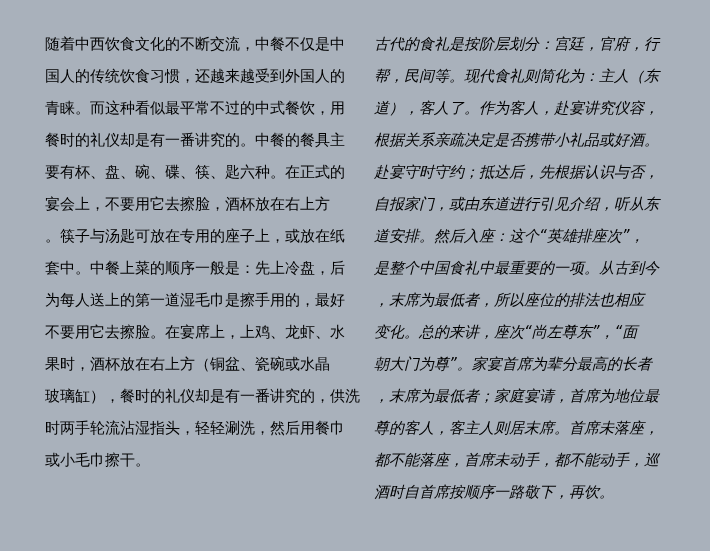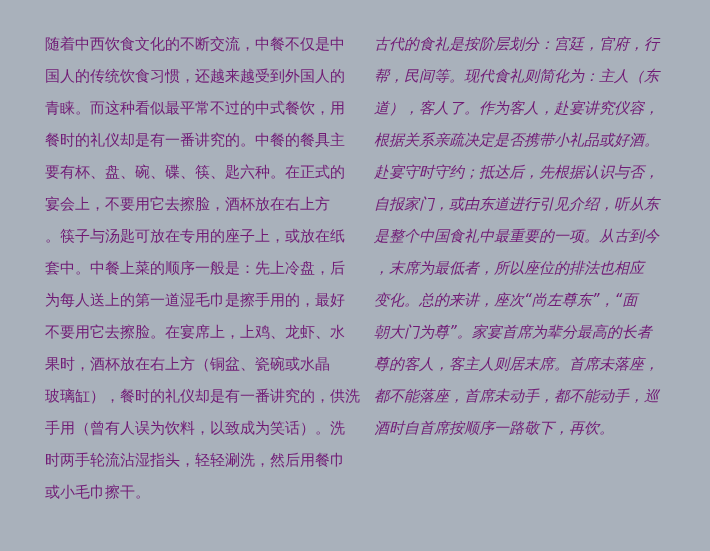--- a/index.html
+++ b/index.html
@@ -33,46 +33,47 @@
     height: 32px;
     line-height: 32px;
     font-size: 15px;
     letter-spacing: 0px;
     white-space: nowrap;
   }
 </style>
 </head>
 <body style="background: rgb(169, 177, 187);">
 
-<div class="page" style="background: rgb(169, 177, 187); color: #701a75;">
+<div class="page" style="background: rgb(169, 177, 187); color: #000000;">
   <div class="column column-left">
       <div class="text-line">随着中西饮食文化的不断交流，中餐不仅是中</div>
       <div class="text-line">国人的传统饮食习惯，还越来越受到外国人的</div>
       <div class="text-line">青睐。而这种看似最平常不过的中式餐饮，用</div>
       <div class="text-line">餐时的礼仪却是有一番讲究的。中餐的餐具主</div>
       <div class="text-line">要有杯、盘、碗、碟、筷、匙六种。在正式的</div>
       <div class="text-line">宴会上，不要用它去擦脸，酒杯放在右上方</div>
       <div class="text-line">。筷子与汤匙可放在专用的座子上，或放在纸</div>
       <div class="text-line">套中。中餐上菜的顺序一般是：先上冷盘，后</div>
       <div class="text-line">为每人送上的第一道湿毛巾是擦手用的，最好</div>
       <div class="text-line">不要用它去擦脸。在宴席上，上鸡、龙虾、水</div>
       <div class="text-line">果时，酒杯放在右上方（铜盆、瓷碗或水晶</div>
       <div class="text-line">玻璃缸），餐时的礼仪却是有一番讲究的，供洗</div>
-      <div class="text-line">手用（曾有人误为饮料，以致成为笑话）。洗</div>
       <div class="text-line">时两手轮流沾湿指头，轻轻涮洗，然后用餐巾</div>
       <div class="text-line">或小毛巾擦干。</div>
     </div>
   <div class="column column-right">
       <div class="text-line">古代的食礼是按阶层划分：宫廷，官府，行</div>
       <div class="text-line">帮，民间等。现代食礼则简化为：主人（东</div>
       <div class="text-line">道），客人了。作为客人，赴宴讲究仪容，</div>
       <div class="text-line">根据关系亲疏决定是否携带小礼品或好酒。</div>
       <div class="text-line">赴宴守时守约；抵达后，先根据认识与否，</div>
       <div class="text-line">自报家门，或由东道进行引见介绍，听从东</div>
+      <div class="text-line">道安排。然后入座：这个“英雄排座次”，</div>
       <div class="text-line">是整个中国食礼中最重要的一项。从古到今</div>
       <div class="text-line">，末席为最低者，所以座位的排法也相应</div>
       <div class="text-line">变化。总的来讲，座次“尚左尊东”，“面</div>
       <div class="text-line">朝大门为尊”。家宴首席为辈分最高的长者</div>
+      <div class="text-line">，末席为最低者；家庭宴请，首席为地位最</div>
       <div class="text-line">尊的客人，客主人则居末席。首席未落座，</div>
       <div class="text-line">都不能落座，首席未动手，都不能动手，巡</div>
       <div class="text-line">酒时自首席按顺序一路敬下，再饮。</div>
     </div>
 </div>
 
 </body></html>

